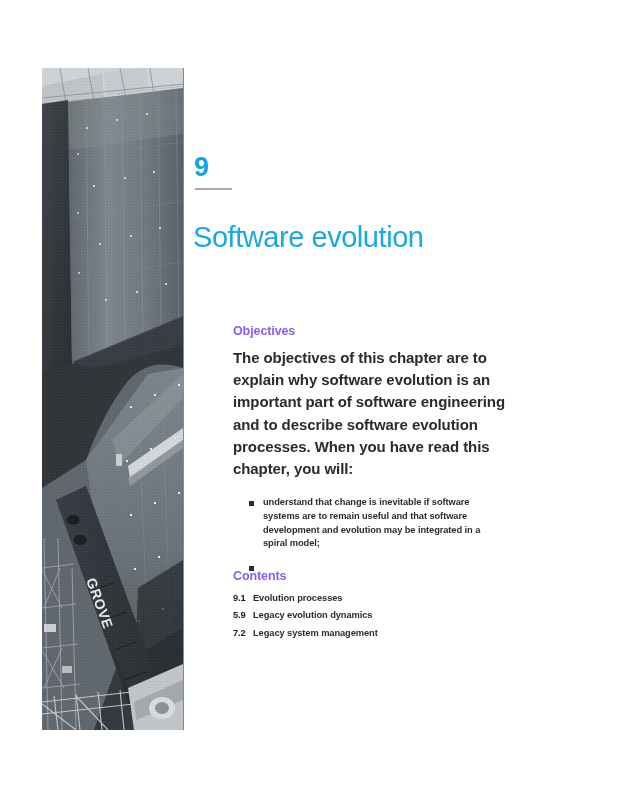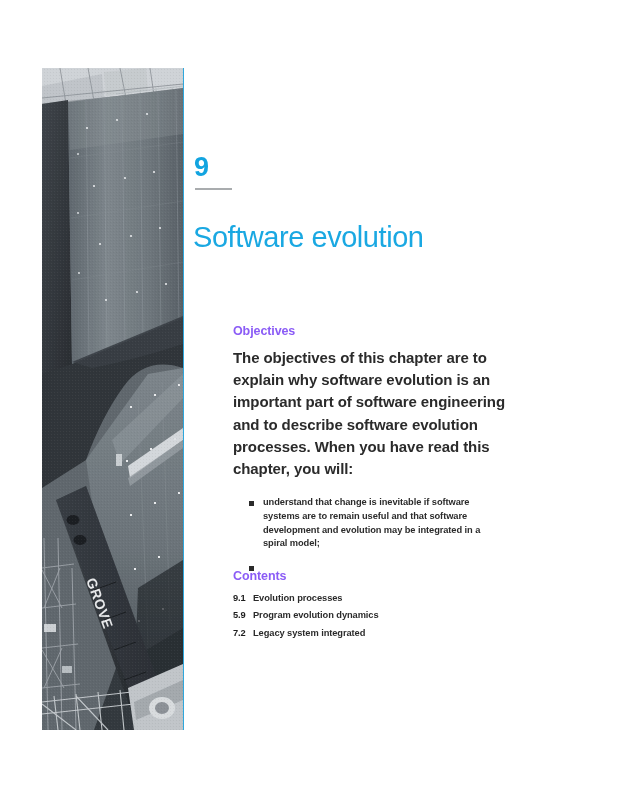--- a/index.html
+++ b/index.html
@@ -373,22 +373,22 @@
   <section class="contents">
     <h2 class="section-heading">Contents</h2>
 
     <ul class="contents-list">
       <li class="contents-item">
         <span class="contents-num">9.1</span>
         <span class="contents-label">Evolution processes</span>
       </li>
       <li class="contents-item">
         <span class="contents-num">5.9</span>
-        <span class="contents-label">Program evolution dynamics</span>
+        <span class="contents-label">Legacy evolution dynamics</span>
       </li>
       <li class="contents-item">
         <span class="contents-num">7.2</span>
-        <span class="contents-label">Legacy system integrated</span>
+        <span class="contents-label">Legacy system management</span>
       </li>
     </ul>
   </section>
 
 </div>
 
 </body></html>

